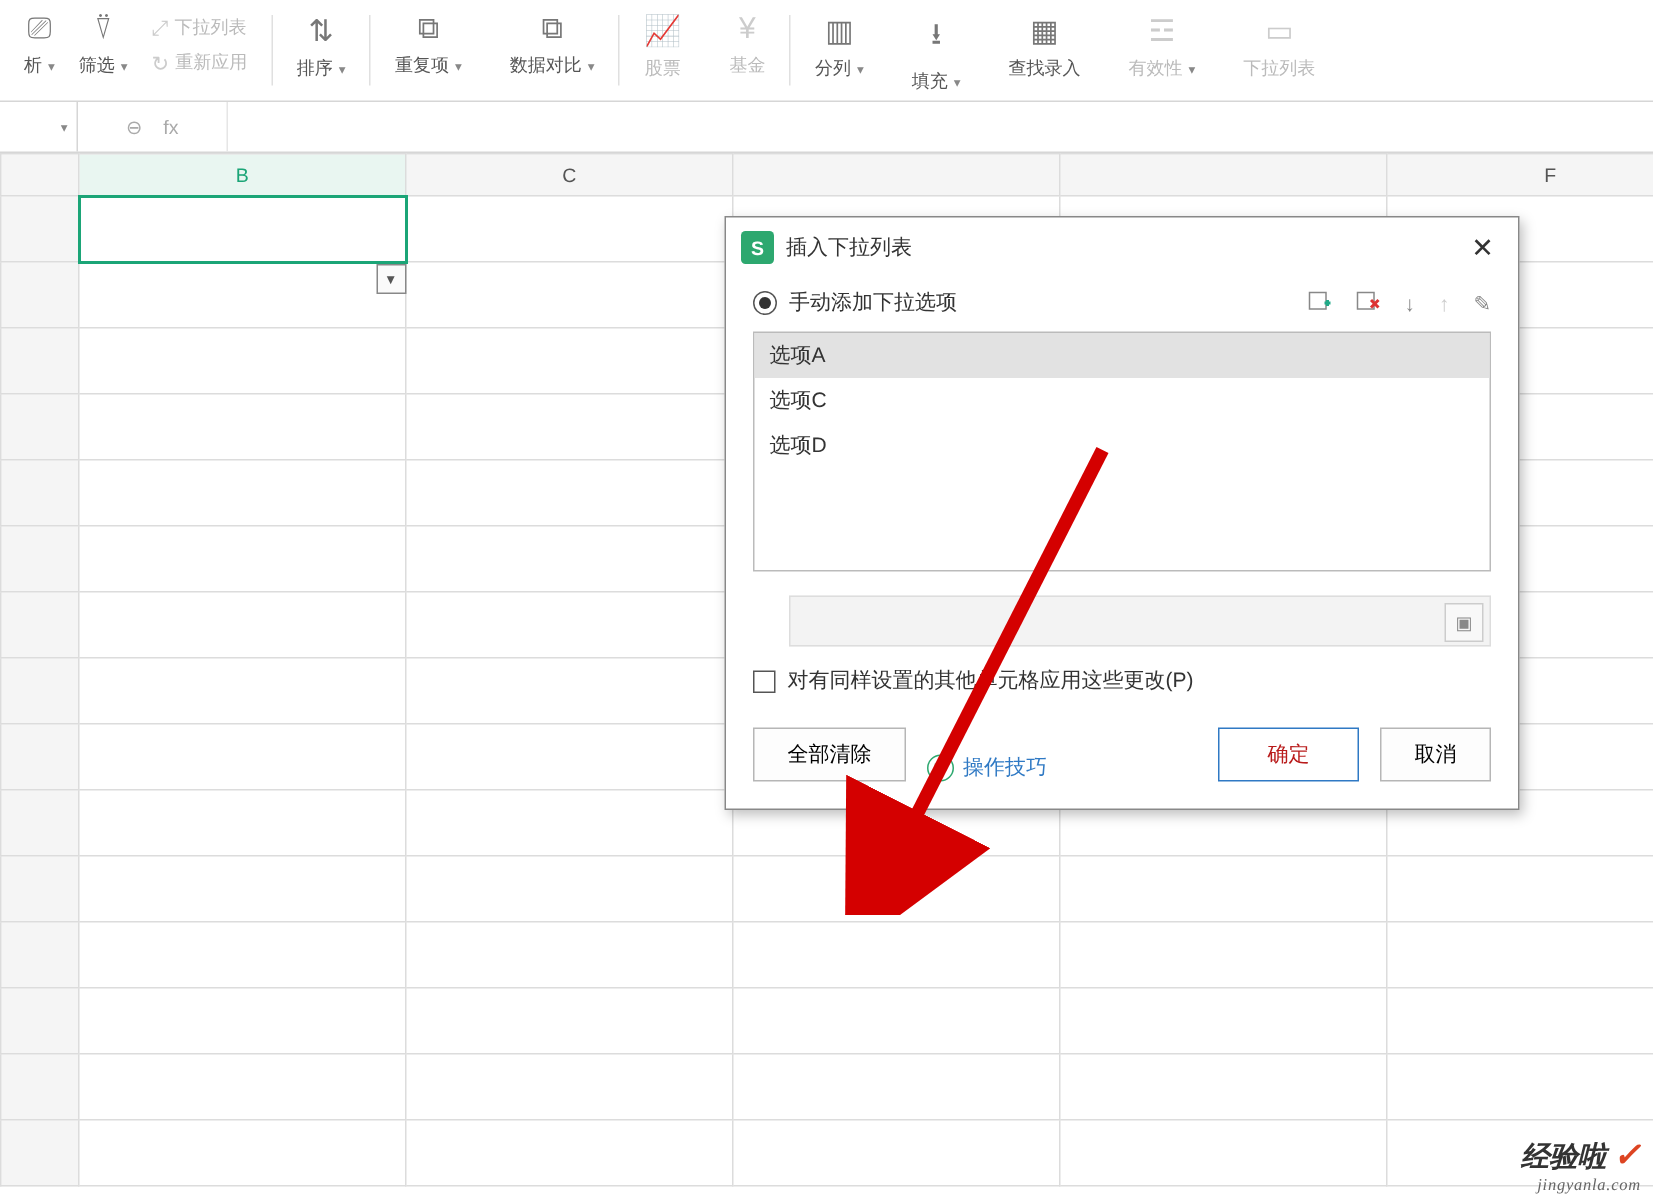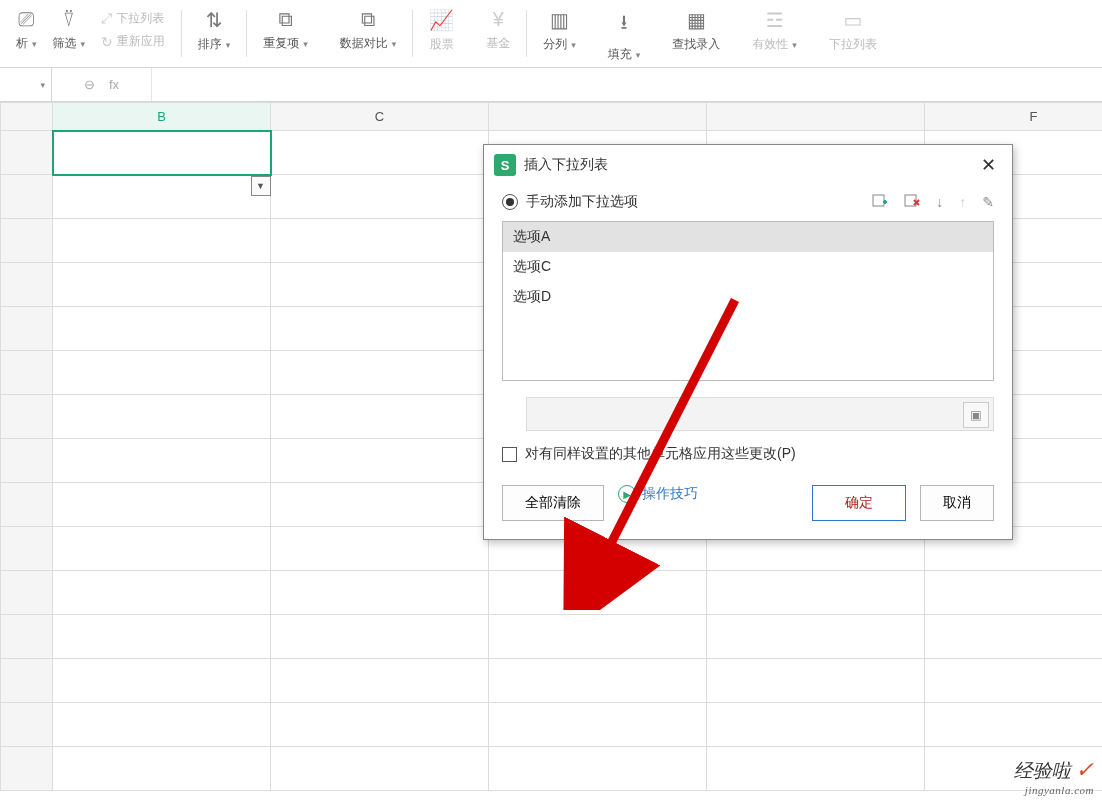--- a/index.html
+++ b/index.html
@@ -49,32 +49,32 @@
   .tool-icons span svg { display:block; }
   .option-list { border:1px solid #bbb; height:160px; overflow:auto; margin-bottom:16px; }
   .option-item { padding:6px 10px; cursor:pointer; font-size:14px; }
   .option-item.selected { background:#e2e2e2; }
   .radio { width:16px; height:16px; border:1px solid #555; border-radius:50%; display:inline-flex; align-items:center; justify-content:center; }
   .radio.checked::after { content:""; width:8px; height:8px; background:#333; border-radius:50%; }
   .input-disabled { background:#f3f3f3; border:1px solid #ddd; height:34px; display:flex; align-items:center; padding: 0 6px; margin: 6px 0 14px 24px; position:relative; }
   .input-disabled .picker { position:absolute; right:4px; top:4px; width:26px; height:26px; border:1px solid #ccc; background:#f8f8f8; display:flex; align-items:center; justify-content:center; font-size:12px; color:#888;}
   .checkbox-row { display:flex; align-items:center; gap:8px; margin-bottom:22px; font-size:14px; }
   .checkbox { width:15px; height:15px; border:1px solid #555; }
-  .dlg-btnrow { display:flex; align-items:flex-start; gap:14px; }
+  .dlg-btnrow { display:flex; align-items:flex-end; gap:14px; }
   .btn { border:1px solid #b6b6b6; background:#fdfdfd; padding: 8px 22px; font-size:14px; cursor:pointer; }
   .btn.primary { border:1.5px solid #2f79c4; color:#b91c1c; background:#fff; padding:8px 32px; }
   .tips-link { display:flex; align-items:center; gap:6px; color:#2f79c4; cursor:pointer; font-size:14px; }
   .tips-icon { width:18px; height:18px; border:1.5px solid #2da86f; border-radius:50%; display:flex; align-items:center; justify-content:center; color:#2da86f; font-size:10px; }
 
   
   .arrow-svg { position:absolute; left:545px; top:290px; pointer-events:none; }
 
   
   .watermark { position:absolute; right:8px; bottom:6px; text-align:right; font-family: "STKaiti","KaiTi",serif; }
-  .watermark .line1 { font-size:19px; font-weight:normal; font-style:italic; }
+  .watermark .line1 { font-size:19px; font-weight:bold; font-style:italic; }
   .watermark .line1 .chk { color:#d42; font-size:22px; }
   .watermark .line2 { font-size:11px; color:#666; font-style:italic; letter-spacing:0.5px;}
 </style>
 </head>
 <body>
 
 <div class="ribbon">
   <div class="ribbon-group">
     <div class="ribbon-row">
       <div class="ribbon-item">

